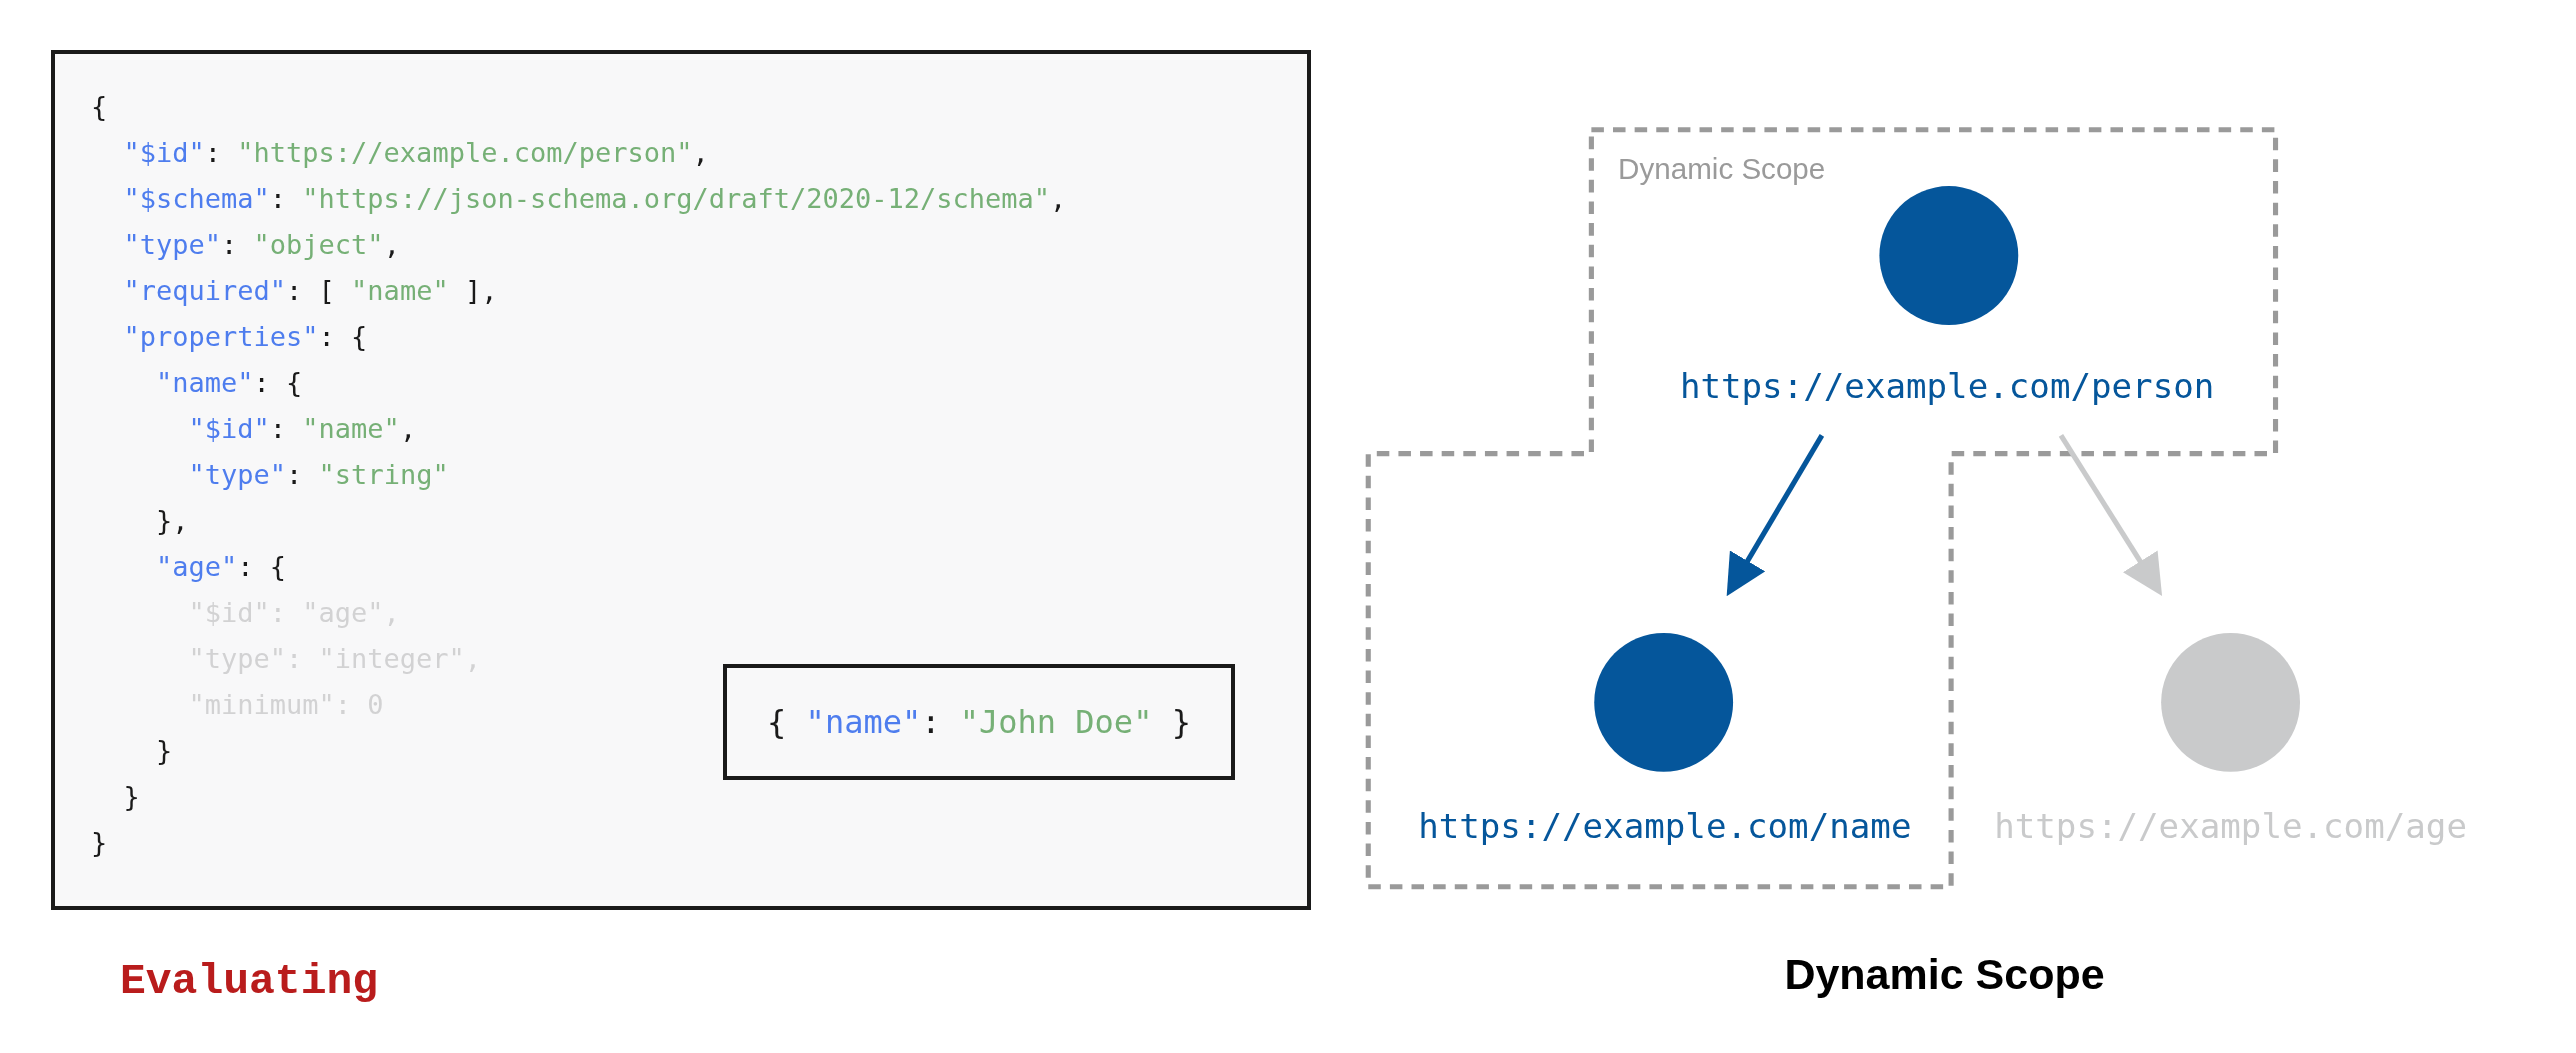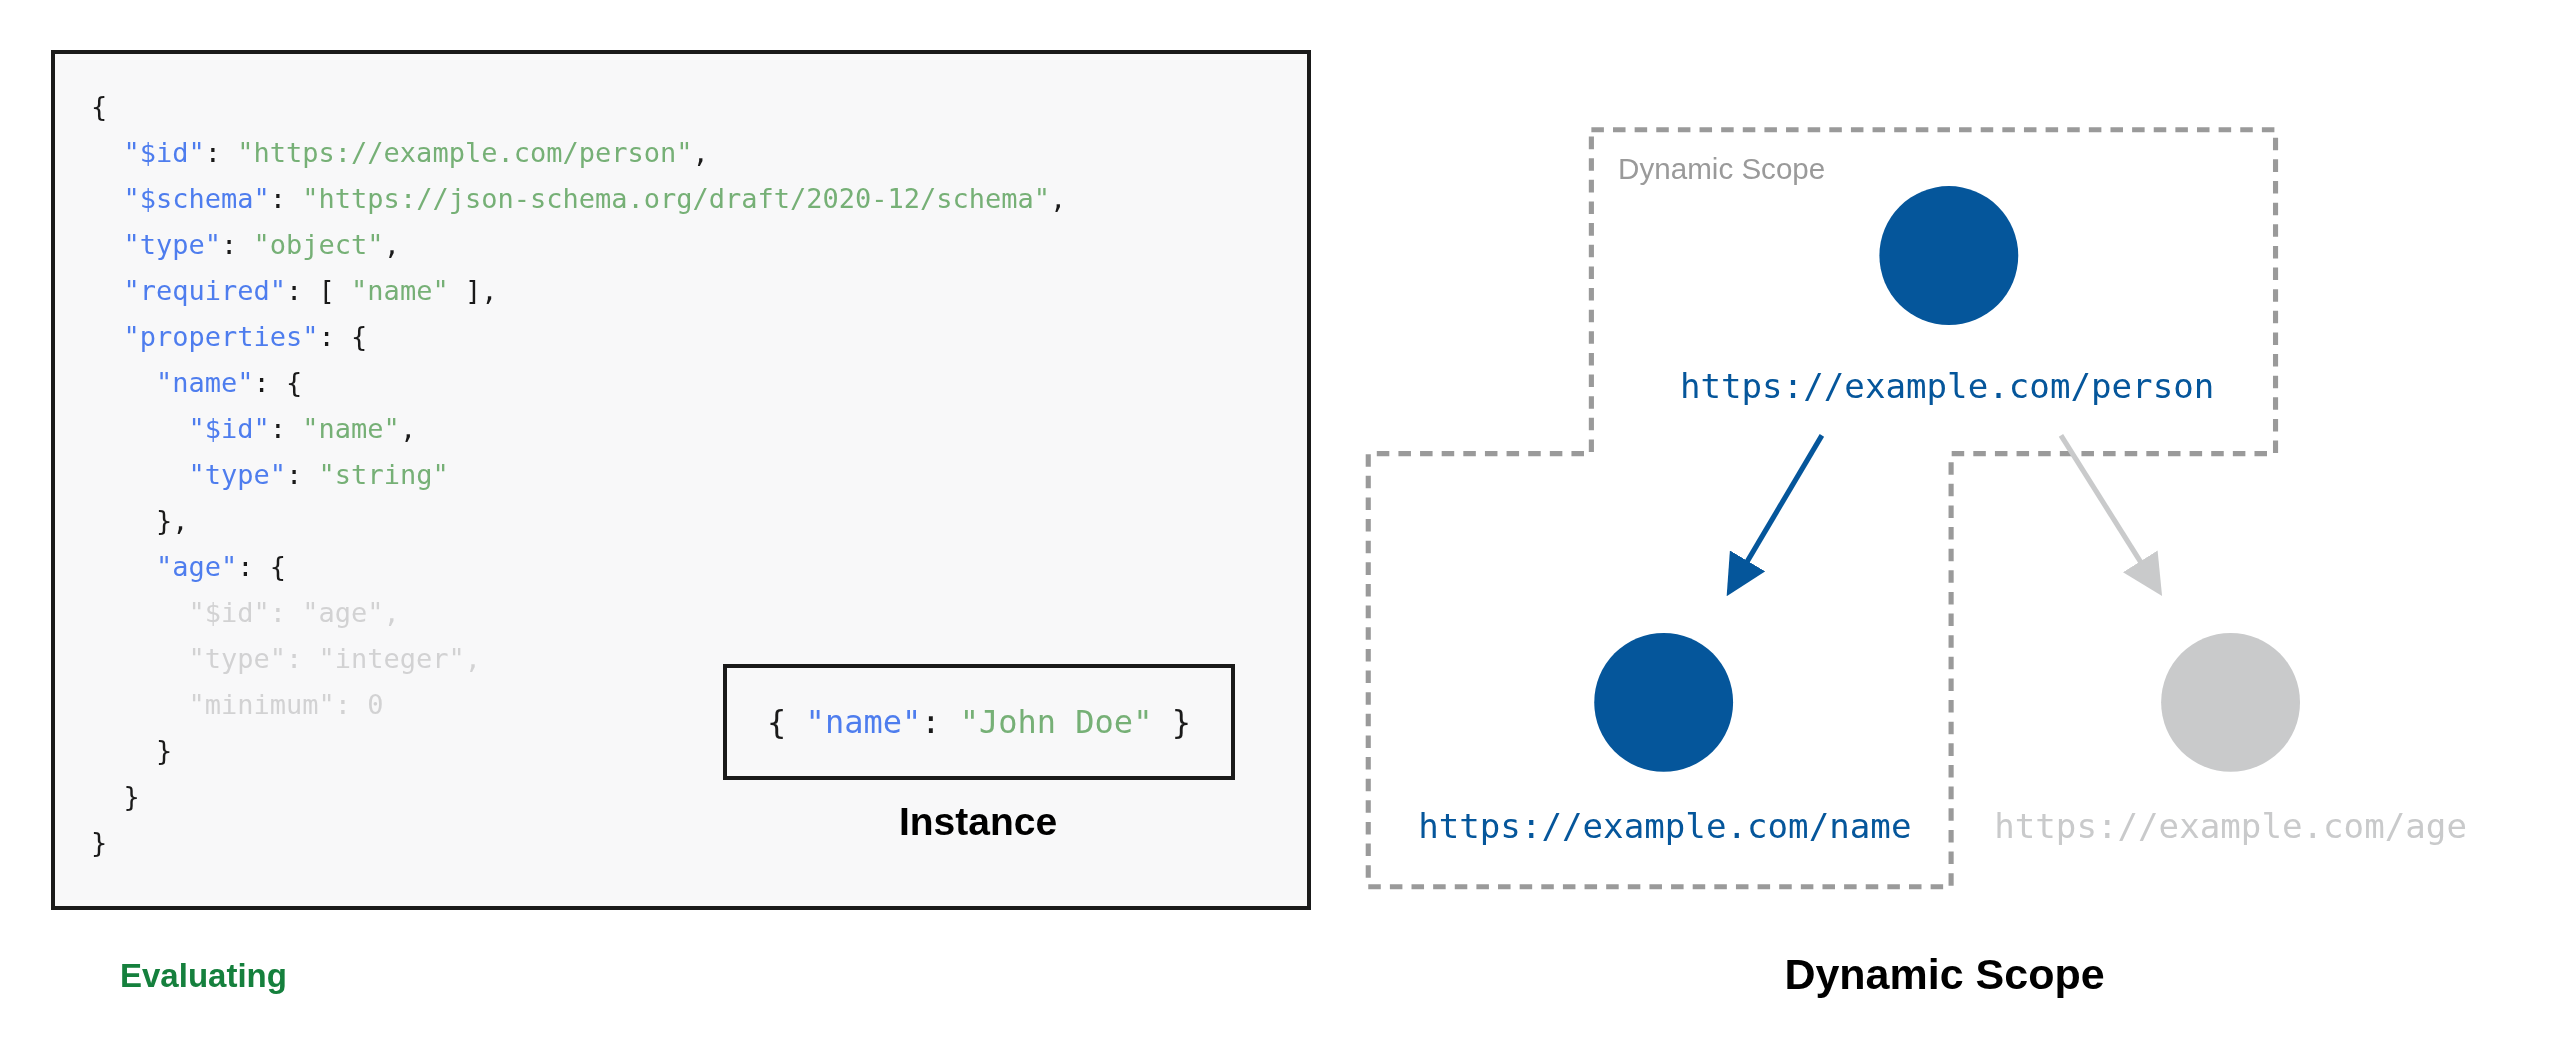--- a/index.html
+++ b/index.html
@@ -44,21 +44,21 @@
   }
   .instance-label{
     position:absolute;left:695px;top:746px;width:456px;
     text-align:center;font-weight:bold;font-size:39px;color:#000;
   }
 
   .left-caption{
     position:absolute;left:120px;top:957px;width:1139px;height:63px;
     display:flex;align-items:baseline;
   }
-  .left-caption .bold-part{font-weight:bold;font-size:33px;color:#15803d;}
+  .left-caption .bold-part{font-weight:bold;font-size:43px;color:#b91c1c;font-family:Liberation Mono, monospace;}
   .left-caption .mono-part{
     font-family:"DejaVu Sans Mono","Liberation Mono",monospace;
     font-size:42px;color:#000;margin-left:15px;
   }
 
   
   svg.diagram{position:absolute;left:0;top:0;width:2576px;height:1053px;}
   .scope-label-text{
     font-family:"Liberation Sans",sans-serif;font-size:52px;fill:var(--dash-gray);
   }
@@ -77,21 +77,20 @@
 <body>
 
 <div class="figure">
 
   <div class="code-block">
     <div class="code"><div class="code-line"><span class="c-p">{</span></div><div class="code-line"><span class="c-p">  </span><span class="c-k">"$id"</span><span class="c-p">: </span><span class="c-s">"https://example.com/person"</span><span class="c-p">,</span></div><div class="code-line"><span class="c-p">  </span><span class="c-k">"$schema"</span><span class="c-p">: </span><span class="c-s">"https://json-schema.org/draft/2020-12/schema"</span><span class="c-p">,</span></div><div class="code-line"><span class="c-p">  </span><span class="c-k">"type"</span><span class="c-p">: </span><span class="c-s">"object"</span><span class="c-p">,</span></div><div class="code-line"><span class="c-p">  </span><span class="c-k">"required"</span><span class="c-p">: [ </span><span class="c-s">"name"</span><span class="c-p"> ],</span></div><div class="code-line"><span class="c-p">  </span><span class="c-k">"properties"</span><span class="c-p">: {</span></div><div class="code-line"><span class="c-p">    </span><span class="c-k">"name"</span><span class="c-p">: {</span></div><div class="code-line"><span class="c-p">      </span><span class="c-k">"$id"</span><span class="c-p">: </span><span class="c-s">"name"</span><span class="c-p">,</span></div><div class="code-line"><span class="c-p">      </span><span class="c-k">"type"</span><span class="c-p">: </span><span class="c-s">"string"</span></div><div class="code-line"><span class="c-p">    },</span></div><div class="code-line"><span class="c-p">    </span><span class="c-k">"age"</span><span class="c-p">: {</span></div><div class="code-line"><span class="c-g">      "$id": "age",</span></div><div class="code-line"><span class="c-g">      "type": "integer",</span></div><div class="code-line"><span class="c-g">      "minimum": 0</span></div><div class="code-line"><span class="c-p">    }</span></div><div class="code-line"><span class="c-p">  }</span></div><div class="code-line"><span class="c-p">}</span></div></div>
 
     <div class="instance-box">
       <span><span class="c-p">{ </span><span class="c-k">"name"</span><span class="c-p">: </span><span class="c-s">"John Doe"</span><span class="c-p"> }</span></span>
     </div>
-    <div class="instance-label">Instance</div>
   </div>
 
   <div class="left-caption">
     <span class="bold-part">Evaluating</span>
   </div>
 
   <svg class="diagram" viewBox="0 0 4524 1850">
     <defs>
       <marker id="arrow-blue" viewBox="0 0 10 10" refX="8" refY="5" markerWidth="8" markerHeight="8" orient="auto-start-reverse">
         <path d="M 0 0 L 10 5 L 0 10 z" fill="#05569b"></path>

